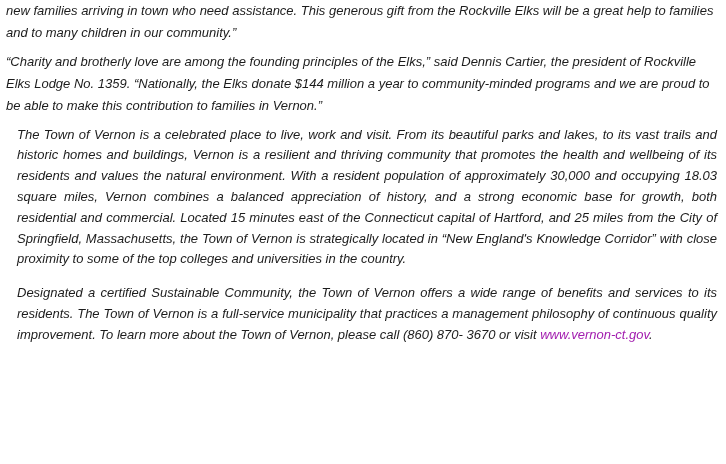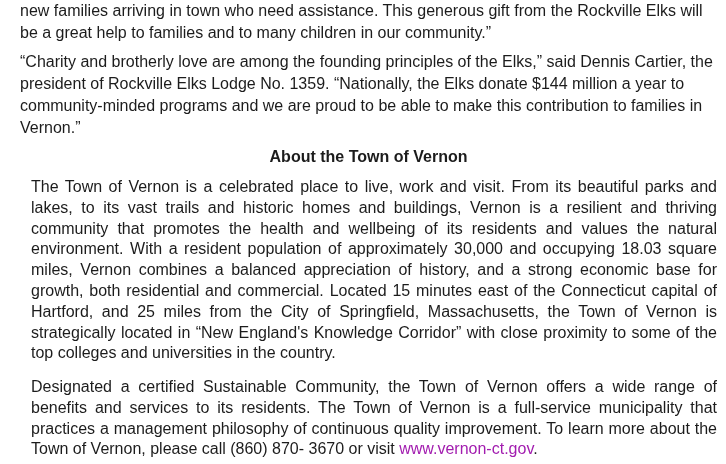--- a/index.html
+++ b/index.html
@@ -11,22 +11,23 @@
     width: 726px;
     height: 464px;
     overflow: hidden;
     font-family: "Liberation Sans", sans-serif;
     color: #1c1c1c;
   }
   .page {
     box-sizing: border-box;
     width: 726px;
     height: 464px;
-    padding: 0 9px 0 20px;
-    font-size: 16px;
+    padding: 0 9px 0 6px;
+    font-size: 13px;
+    font-style: italic;
   }
   .intro-para {
     margin: 0 0 8px 0;
     line-height: 21.7px;
     text-align: left;
   }
   .section-heading {
     margin: 3px 0 9px 0;
     line-height: 21.7px;
     text-align: center;
@@ -46,19 +47,18 @@
 </head>
 <body>
 
 <div class="page">
 
   <p class="intro-para">new families arriving in town who need assistance. This generous gift from the Rockville Elks will be a great help to families and to many children in our community.”</p>
 
   <p class="intro-para">“Charity and brotherly love are among the founding principles of the Elks,” said Dennis Cartier, the president of Rockville Elks Lodge No. 1359. “Nationally, the Elks donate $144 million a year to community-minded programs and we are proud to be able to make this contribution to families in Vernon.”</p>
 
 
-  <p class="section-heading">About the Town of Vernon</p>
 
   <p class="about-para">The Town of Vernon is a celebrated place to live, work and visit. From its beautiful parks and lakes, to its vast trails and historic homes and buildings, Vernon is a resilient and thriving community that promotes the health and wellbeing of its residents and values the natural environment. With a resident population of approximately 30,000 and occupying 18.03 square miles, Vernon combines a balanced appreciation of history, and a strong economic base for growth, both residential and commercial. Located 15 minutes east of the Connecticut capital of Hartford, and 25 miles from the City of Springfield, Massachusetts, the Town of Vernon is strategically located in “New England's Knowledge Corridor” with close proximity to some of the top colleges and universities in the country.</p>
 
   <p class="about-para"><span>Designated a certified Sustainable Community, the Town of Vernon offers a wide range of benefits and services to its residents. The Town of Vernon is a full-service municipality that practices a management philosophy of continuous quality improvement. To learn more about the Town of Vernon, please call (860) 870- 3670 or visit </span><a class="weblink">www.vernon-ct.gov</a><span>.</span></p>
 
 </div>
 
 </body></html>

